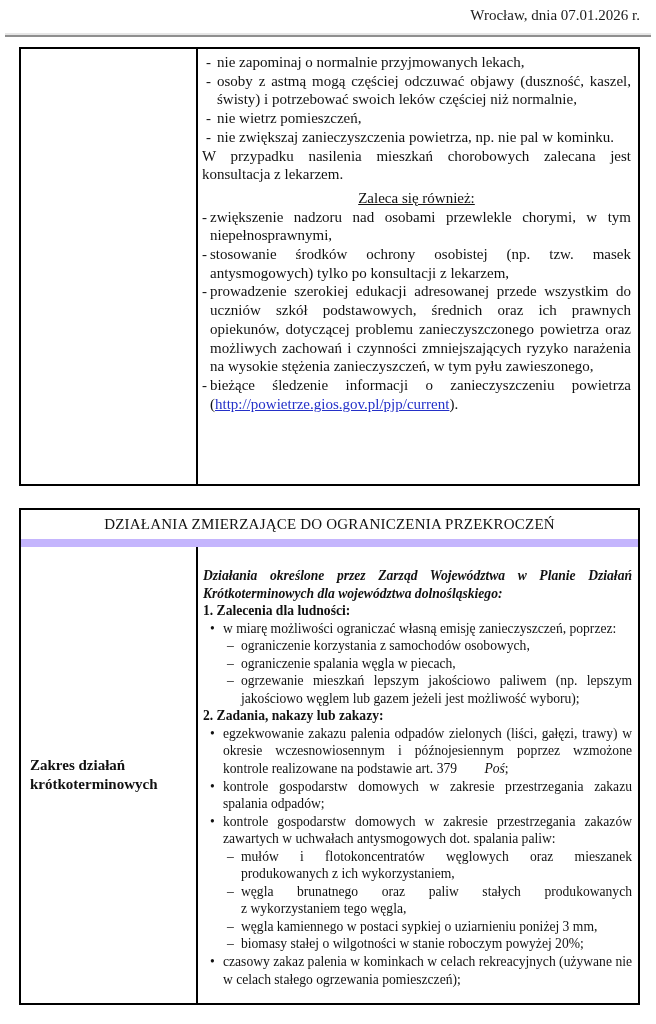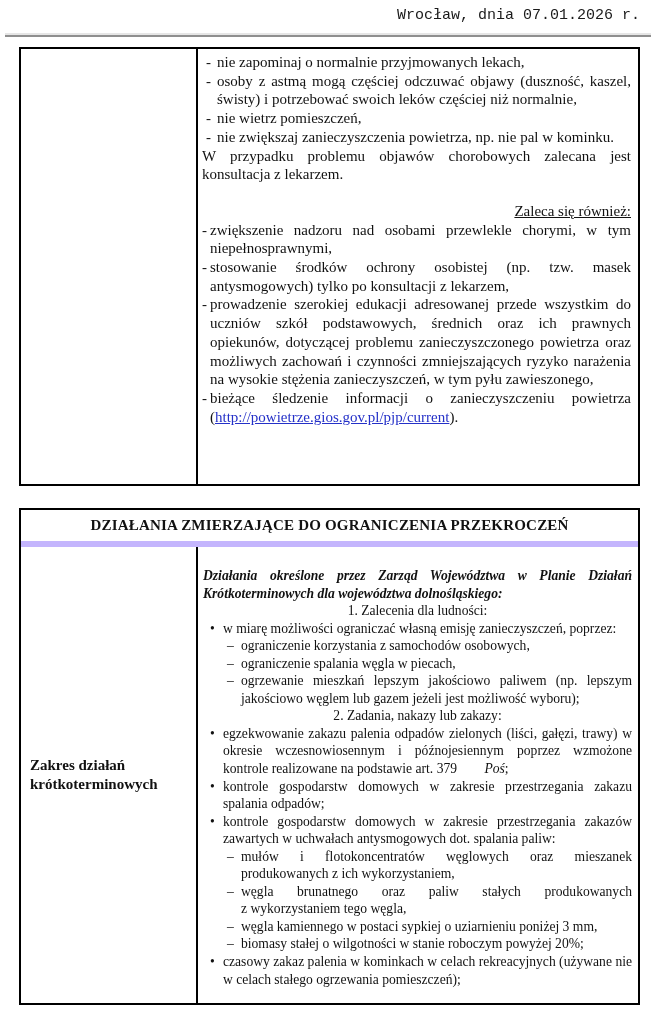--- a/index.html
+++ b/index.html
@@ -1,53 +1,53 @@
 <!DOCTYPE html>
 <html><head>
 <meta charset="utf-8">
 <style>
   html,body{margin:0;padding:0;background:#ffffff;}
   *{box-sizing:border-box;}
   .page{position:relative;width:656px;height:1024px;background:#ffffff;overflow:hidden;
         font-family:"Liberation Serif",serif;color:#111111;}
 
-  .date-line{position:absolute;top:7px;right:16px;font-family:Liberation Mono, monospace;
+  .date-line{position:absolute;top:7px;right:16px;font-family:Liberation Serif, serif;
              font-size:15px;color:#1a1a1a;}
 
   .top-rule{position:absolute;top:33px;left:5px;width:646px;height:4px;
             background:linear-gradient(to bottom,#e6e6e6 0 45%,#8f8f8f 45% 100%);}
 
   .doc-table{position:absolute;left:19px;width:621px;border:2px solid #000;background:#fff;}
   .table-1{top:47px;height:439px;display:flex;}
   .table-2{top:508px;height:497px;display:flex;flex-direction:column;}
 
   .t-left{width:177px;border-right:2px solid #000;flex:0 0 auto;}
   .t-right{flex:1 1 auto;overflow:hidden;}
 
   .table-1 .t-right{padding:4px 7px 0 4px;font-size:15px;line-height:18.7px;}
 
-  .t2-title-row{height:37px;border-bottom:6px solid #c4b5fd;display:flex;align-items:center;
-                justify-content:center;font-weight:bold;font-size:15px;letter-spacing:.2px;}
+  .t2-title-row{height:37px;border-bottom:8px solid #c4b5fd;display:flex;align-items:center;
+                justify-content:center;font-weight:normal;font-size:15px;letter-spacing:.2px;}
   .t2-body{display:flex;flex:1 1 auto;overflow:hidden;}
   .t2-label{display:flex;align-items:center;padding-left:9px;padding-right:6px;
             font-weight:bold;font-size:15px;line-height:19px;}
   .table-2 .t-right{padding:20px 6px 0 5px;font-size:13.6px;line-height:17.55px;}
 
   .blk{position:relative;text-align:justify;}
   .blk .marker{position:absolute;top:0;}
 
   
   .dash1{padding-left:15px;}  .dash1 .marker{left:4px;}
   .dash2{padding-left:8px;}   .dash2 .marker{left:0;}
   .para{}
-  .subheading{margin-top:18px;text-decoration:underline;text-align:right;}
+  .subheading{margin-top:5px;text-decoration:underline;text-align:center;}
 
   
   .intro{font-weight:bold;font-style:italic;}
-  .heading{font-weight:normal;text-align:center;}
+  .heading{font-weight:bold;text-align:left;}
   .bullet{padding-left:20px;} .bullet .marker{left:7px;}
   .sub{padding-left:38px;}    .sub .marker{left:24px;}
 
   .it{font-style:italic;margin-left:24px;}
   a.link{color:#2430c8;text-decoration:underline;cursor:pointer;margin-top:34px;}
 </style>
 </head>
 <body>
 
 <div class="page">
@@ -56,21 +56,21 @@
 
   <div class="top-rule"></div>
 
   <div class="doc-table table-1">
     <div class="t-left"></div>
     <div class="t-right">
         <div class="blk dash1"><span class="marker">-</span><span>nie zapominaj o normalnie przyjmowanych lekach,</span></div>
         <div class="blk dash1"><span class="marker">-</span><span>osoby z astmą mogą częściej odczuwać objawy (duszność, kaszel, świsty) i potrzebować swoich leków częściej niż normalnie,</span></div>
         <div class="blk dash1"><span class="marker">-</span><span>nie wietrz pomieszczeń,</span></div>
         <div class="blk dash1"><span class="marker">-</span><span>nie zwiększaj zanieczyszczenia powietrza, np. nie pal w kominku.</span></div>
-        <div class="blk para"><span>W przypadku problemu objawów chorobowych zalecana jest konsultacja z lekarzem.</span></div>
+        <div class="blk para"><span>W przypadku nasilenia mieszkań chorobowych zalecana jest konsultacja z lekarzem.</span></div>
         <div class="blk subheading"><span>Zaleca się również:</span></div>
         <div class="blk dash2"><span class="marker">-</span><span>zwiększenie nadzoru nad osobami przewlekle chorymi, w tym niepełnosprawnymi,</span></div>
         <div class="blk dash2"><span class="marker">-</span><span>stosowanie środków ochrony osobistej (np. tzw. masek antysmogowych) tylko po konsultacji z lekarzem,</span></div>
         <div class="blk dash2"><span class="marker">-</span><span>prowadzenie szerokiej edukacji adresowanej przede wszystkim do uczniów szkół podstawowych, średnich oraz ich prawnych opiekunów, dotyczącej problemu zanieczyszczonego powietrza oraz możliwych zachowań i czynności zmniejszających ryzyko narażenia na wysokie stężenia zanieczyszczeń, w tym pyłu zawieszonego,</span></div>
         <div class="blk dash2"><span class="marker">-</span><span>bieżące śledzenie informacji o zanieczyszczeniu powietrza (</span><a class="link" href="#">http://powietrze.gios.gov.pl/pjp/current</a><span>).</span></div>
       </div>
   </div>
 
   <div class="doc-table table-2">
     <div class="t2-title-row">DZIAŁANIA ZMIERZAJĄCE DO OGRANICZENIA PRZEKROCZEŃ</div>

